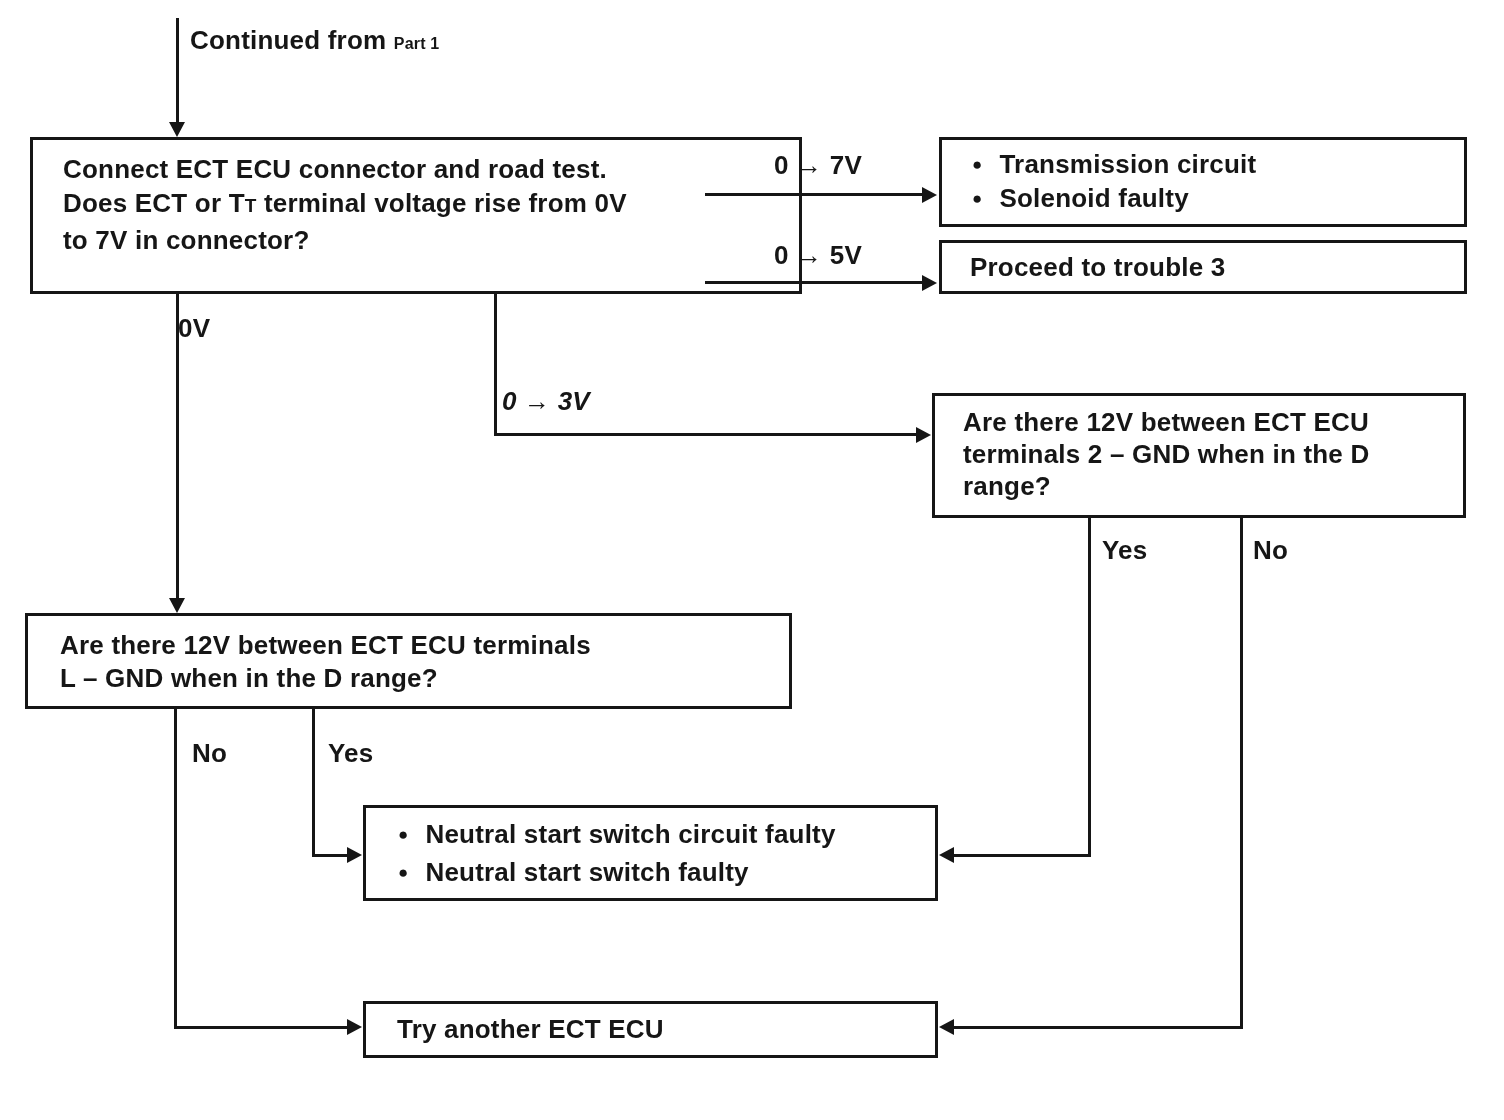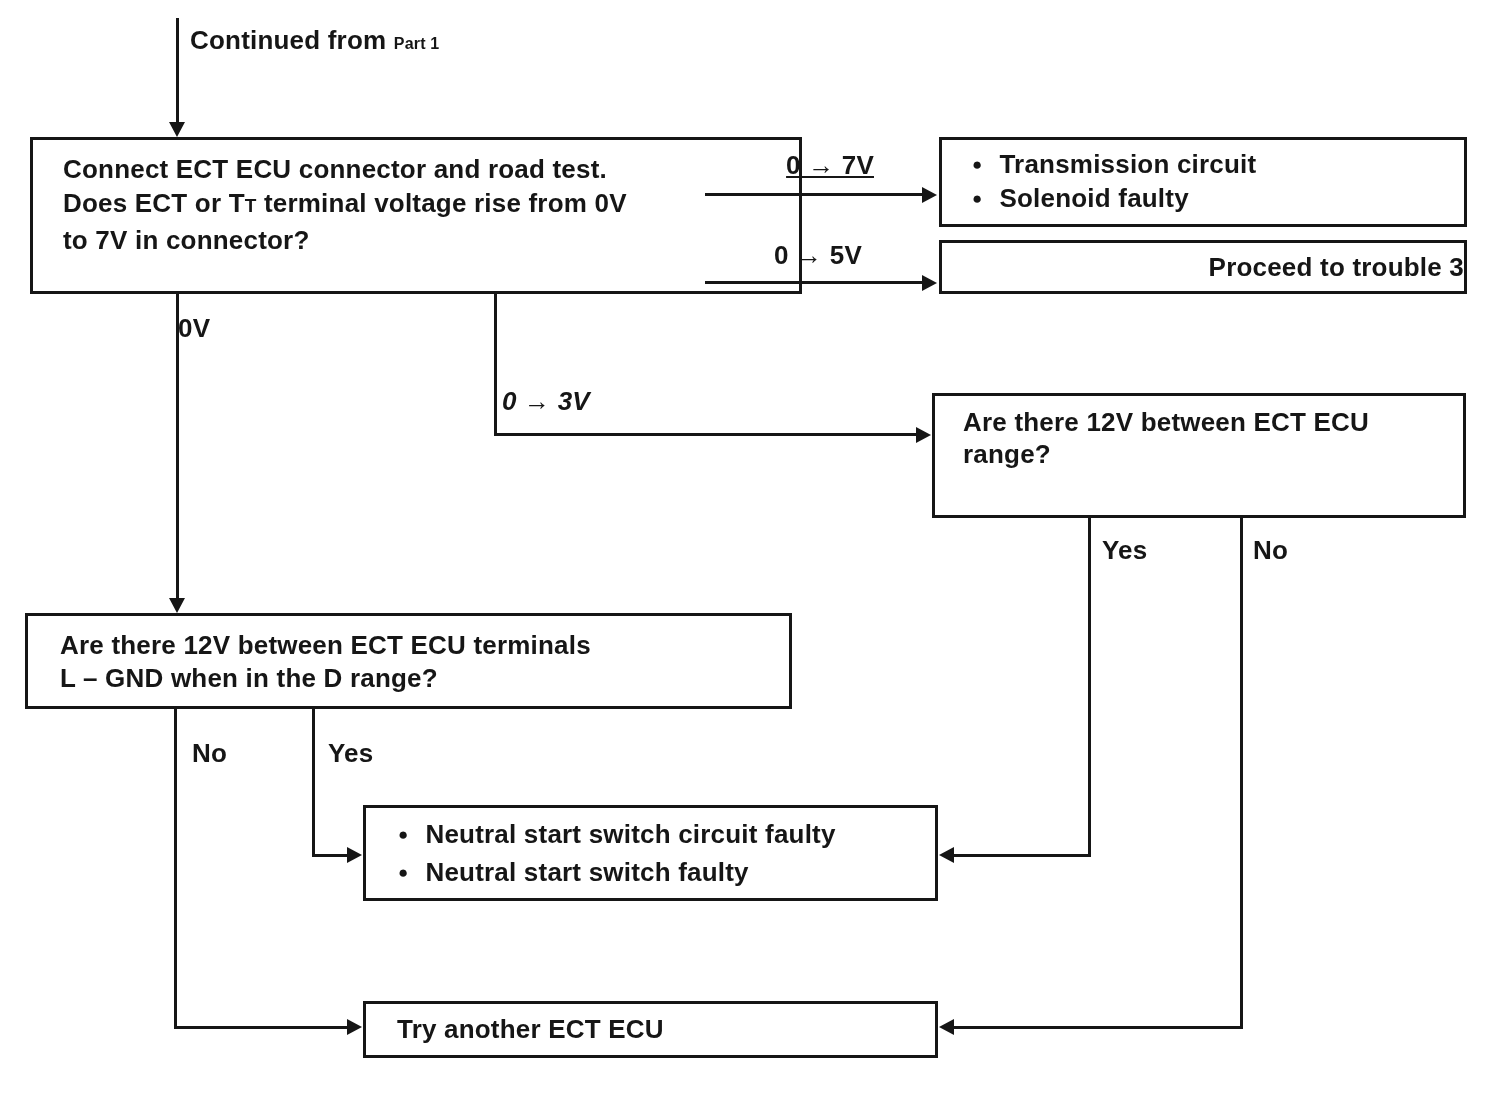--- a/index.html
+++ b/index.html
@@ -32,54 +32,55 @@
   <div class="lbl" style="left:190px;top:25px;"><span>Continued from </span><span class="part">Part 1</span></div>
   <div class="vline" style="left:176px;top:18px;width:3px;height:105px;"></div>
   <div class="ah ah-down" style="left:169px;top:122px;"></div>
 
   <div class="box" style="left:30px;top:137px;width:772px;height:157px;padding:12px 8px 0 30px;line-height:34px;">
     <div class="qtext">Connect ECT ECU connector and road test.</div>
     <div class="qtext"><span>Does ECT or T</span><span class="subT">T</span><span> terminal voltage rise from 0V</span></div>
     <div class="qtext">to 7V in connector?</div>
   </div>
 
-  <div class="lbl" style="left:762px;top:150px;width:112px;text-align:right;text-decoration:underline;">0 → 7V</div>
+  <div class="lbl" style="left:762px;top:150px;width:112px;text-align:center;">0 → 7V</div>
   <div class="hline" style="left:705px;top:193px;width:218px;height:3px;"></div>
   <div class="ah ah-right" style="left:922px;top:187px;"></div>
 
   <div class="lbl" style="left:762px;top:240px;width:112px;text-align:center;">0 → 5V</div>
   <div class="hline" style="left:705px;top:281px;width:218px;height:3px;"></div>
   <div class="ah ah-right" style="left:922px;top:275px;"></div>
 
   <div class="box" style="left:939px;top:137px;width:528px;height:90px;padding:9px 8px 0 30px;line-height:31px;">
     <div class="bullet-row">
         <span class="bullet">●</span>
         <span>Transmission circuit</span>
       </div>
     <div class="bullet-row">
         <span class="bullet">●</span>
         <span>Solenoid faulty</span>
       </div>
   </div>
 
-  <div class="box vcenter" style="left:939px;top:240px;width:528px;height:54px;padding-left:28px;justify-content:flex-end;">
+  <div class="box vcenter" style="left:939px;top:240px;width:528px;height:54px;padding-left:28px;">
     <span>Proceed to trouble 3</span>
   </div>
 
   <div class="lbl" style="left:178px;top:313px;">0V</div>
   <div class="vline" style="left:176px;top:294px;width:3px;height:305px;"></div>
   <div class="ah ah-down" style="left:169px;top:598px;"></div>
 
   <div class="lbl" style="left:502px;top:386px;font-style:italic;">0 → 3V</div>
   <div class="vline" style="left:494px;top:294px;width:3px;height:142px;"></div>
   <div class="hline" style="left:494px;top:433px;width:424px;height:3px;"></div>
   <div class="ah ah-right" style="left:916px;top:427px;"></div>
 
   <div class="box" style="left:932px;top:393px;width:534px;height:125px;padding:10px 10px 0 28px;line-height:32px;">
     <div class="qtext">Are there 12V between ECT ECU</div>
+    <div class="qtext">terminals 2 – GND when in the D</div>
     <div class="qtext">range?</div>
   </div>
 
   <div class="lbl" style="left:1102px;top:535px;">Yes</div>
   <div class="vline" style="left:1088px;top:518px;width:3px;height:339px;"></div>
   <div class="hline" style="left:952px;top:854px;width:139px;height:3px;"></div>
   <div class="ah ah-left" style="left:939px;top:847px;"></div>
 
   <div class="lbl" style="left:1253px;top:535px;">No</div>
   <div class="vline" style="left:1240px;top:518px;width:3px;height:511px;"></div>

